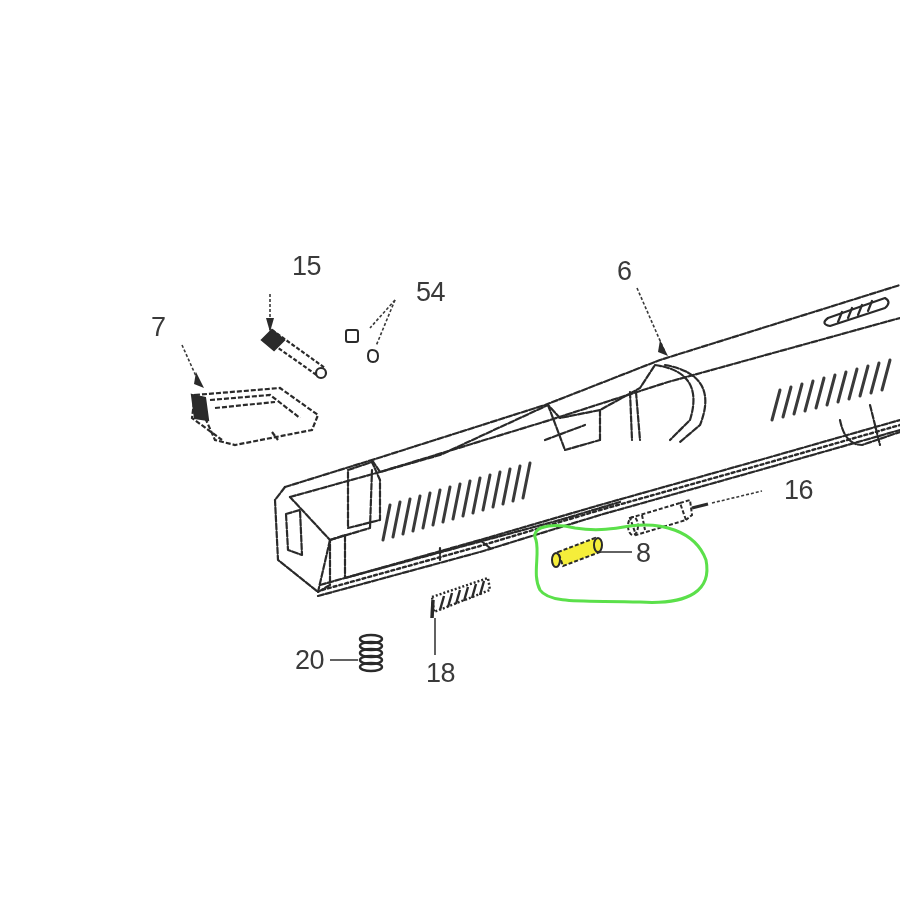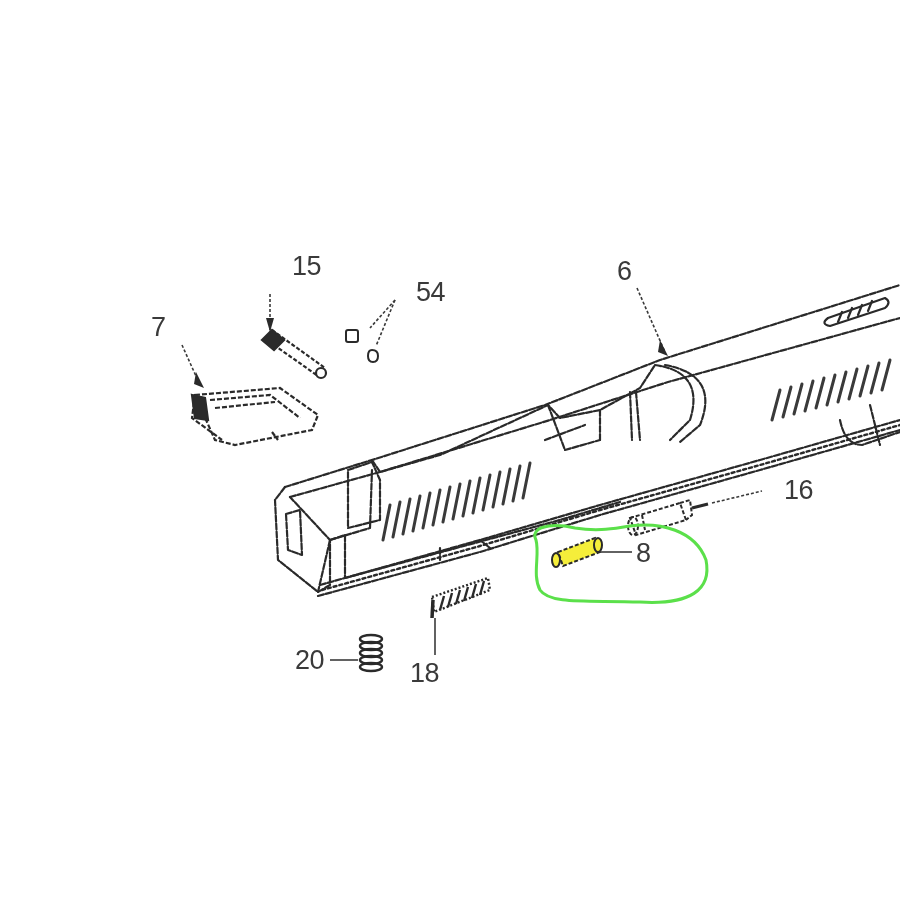--- a/index.html
+++ b/index.html
@@ -167,14 +167,14 @@
 
   <path d="M536 540 C530 528 548 522 575 528 C600 532 615 528 630 526 C660 522 695 530 706 560 C712 590 690 605 640 602 C590 600 550 605 540 590 C532 575 540 555 536 540 Z" fill="none" stroke="#5be04a" stroke-width="3"></path>
 </svg>
 
 <div class="callout" style="left:617px; top:258px;">6</div>
 <div class="callout" style="left:151px; top:314px;">7</div>
 <div class="callout" style="left:252px; top:253px;margin-left:40px;">15</div>
 <div class="callout" style="left:416px; top:279px;">54</div>
 <div class="callout" style="left:784px; top:477px;">16</div>
 <div class="callout" style="left:636px; top:540px;">8</div>
-<div class="callout" style="left:410px; top:660px;text-align:center;">18</div>
+<div class="callout" style="left:426px; top:660px;text-align:center;">18</div>
 <div class="callout" style="left:295px; top:647px;">20</div>
 
 </body></html>

